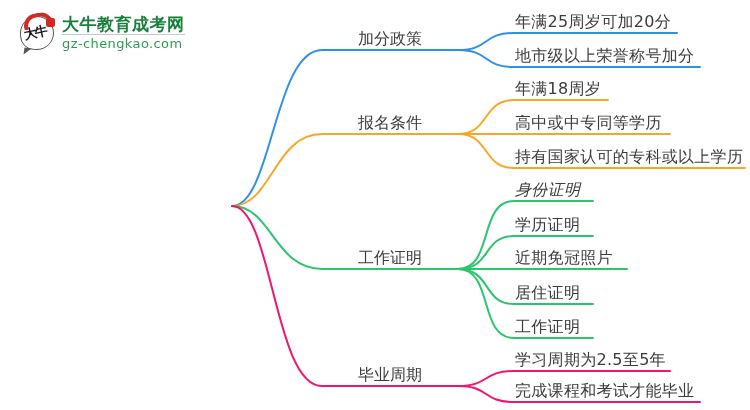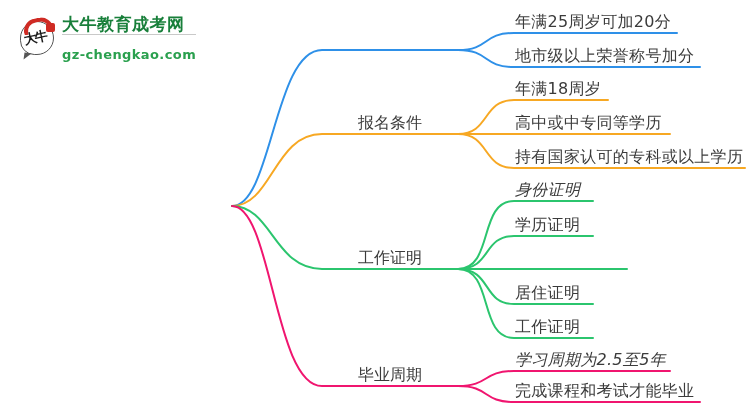--- a/index.html
+++ b/index.html
@@ -91,26 +91,26 @@
   }
   .logo-title {
     font-size: 17px;
     font-weight: bold;
     color: #187f3a;
     line-height: 20px;
     letter-spacing: 0.5px;
   }
   .logo-domain {
     font-size: 13px;
-    font-weight: bold;
+    font-weight: normal;
     color: #2aa04e;
     line-height: 15px;
     letter-spacing: 0.4px;
     border-top: 1px solid #c9c9c9;
-    padding-top: 12px;
+    padding-top: 1px;
   }
 </style>
 </head>
 <body>
 
 <div class="stage">
 
   <svg class="connectors" viewBox="0 0 750 410" xmlns="http://www.w3.org/2000/svg">
 
     <g fill="none" stroke-width="2" stroke-linecap="round" stroke-linejoin="round" stroke="#2e90e8">
@@ -149,32 +149,34 @@
       <span class="logo-mark-text">大牛</span>
       <span class="logo-tail"></span>
     </div>
     <div class="logo-text">
       <div class="logo-title">大牛教育成考网</div>
       <div class="logo-domain">gz-chengkao.com</div>
     </div>
   </div>
 
 
+  <div class="node branch-label" style="left:358px; top:29px;">加分政策</div>
   <div class="node branch-label" style="left:358px; top:113px;">报名条件</div>
   <div class="node branch-label" style="left:358px; top:248px;">工作证明</div>
   <div class="node branch-label" style="left:358px; top:365px;">毕业周期</div>
 
   <div class="node child-label" style="left:515px; top:12px;">年满25周岁可加20分</div>
   <div class="node child-label" style="left:515px; top:46px;">地市级以上荣誉称号加分</div>
 
   <div class="node child-label" style="left:515px; top:79px;">年满18周岁</div>
   <div class="node child-label" style="left:515px; top:113px;">高中或中专同等学历</div>
   <div class="node child-label" style="left:515px; top:147px;">持有国家认可的专科或以上学历</div>
 
   <div class="node child-label" style="left:515px; top:180px;font-style:italic;">身份证明</div>
   <div class="node child-label" style="left:515px; top:215px;">学历证明</div>
+  <div class="node child-label" style="left:515px; top:248px;">近期免冠照片</div>
   <div class="node child-label" style="left:515px; top:283px;">居住证明</div>
   <div class="node child-label" style="left:515px; top:317px;">工作证明</div>
 
-  <div class="node child-label" style="left:515px; top:350px;font-style:italic;">学习周期为2.5至5年</div>
+  <div class="node child-label" style="left:515px; top:350px;">学习周期为2.5至5年</div>
   <div class="node child-label" style="left:515px; top:381px;">完成课程和考试才能毕业</div>
 
 </div>
 
 </body></html>

